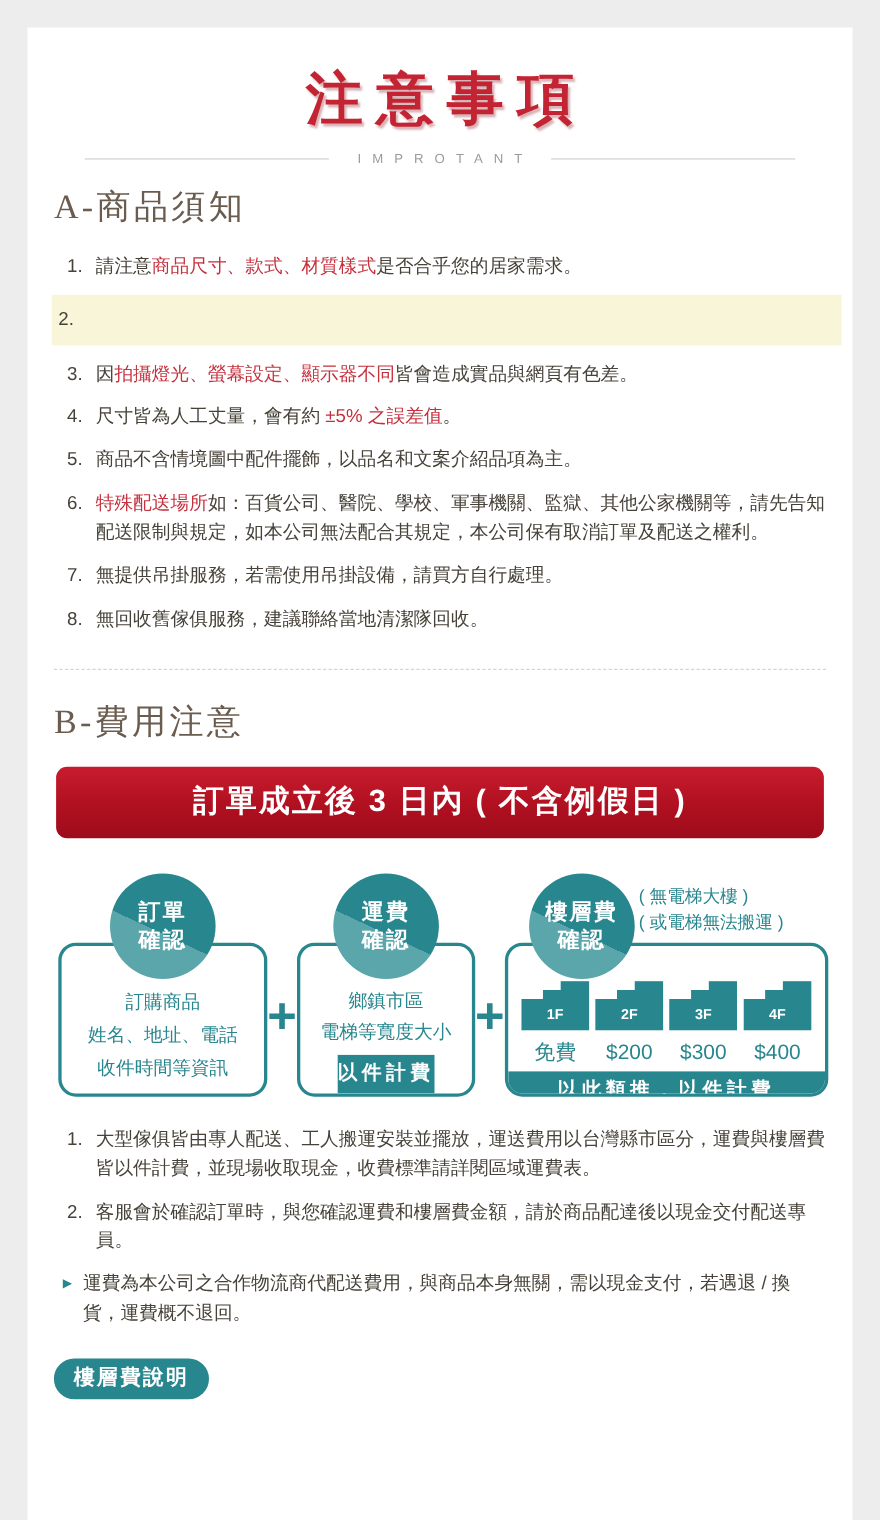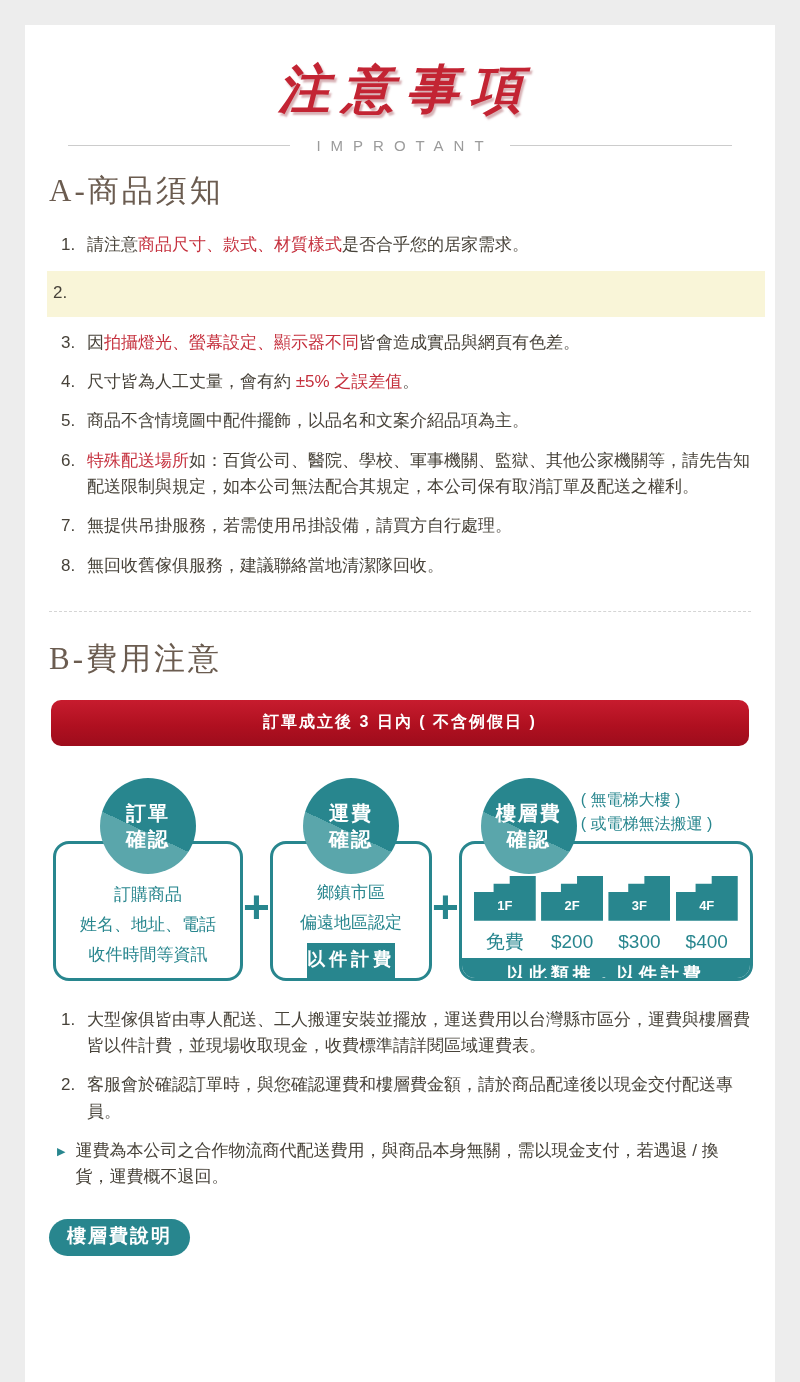--- a/index.html
+++ b/index.html
@@ -27,25 +27,24 @@
   .inner{padding:26px 24px 0;}
 
   
   .title{
     text-align:center;
     font-family:"Liberation Serif","DejaVu Serif",serif;
     font-weight:bold;font-size:52px;color:var(--title-red);
     letter-spacing:12px;text-indent:12px;
     text-shadow:2px 3px 2px rgba(140,30,40,.35);
     margin:4px 0 12px;
-    font-style:italic;
   }
   .subtitle-row{display:flex;align-items:center;justify-content:center;gap:16px;margin-bottom:14px;}
   .subtitle-row .line{width:222px;height:1px;background:#cccccc;}
-  .subtitle{color:#9b9b9b;font-size:15px;letter-spacing:10px;text-indent:10px;text-align:center;}
+  .subtitle{color:#9b9b9b;font-size:12px;letter-spacing:10px;text-indent:10px;text-align:center;}
 
   
   .section-heading{
     font-family:"Liberation Serif","DejaVu Serif",serif;
     font-weight:normal;font-size:31px;color:var(--brown);
     letter-spacing:3px;margin:16px 0 20px;
   }
 
   
   .n-list{margin-left:12px;}
@@ -54,21 +53,21 @@
   .n-item .txt{flex:1;}
   .red{color:var(--accent-red);}
   .highlighted{background:var(--yellow);padding:9px 12px 10px 6px;margin:0 -14px 13px -14px;}
 
   .dash-gray{border-top:1px dashed #d5d5d5;margin:32px 0 26px;}
 
   
   .banner{
     background:linear-gradient(180deg,#c71c2e 0%,#b01020 55%,#9d0c1c 100%);
     border-radius:10px;color:#fff;text-align:center;
-    padding:9px 0 11px;font-size:16px;font-weight:bold;
+    padding:9px 0 11px;font-size:28px;font-weight:bold;
     line-height:1.6;letter-spacing:2px;margin:14px 2px 32px;
   }
 
   
   .diagram{display:flex;align-items:flex-start;justify-content:space-between;margin:0 4px 26px;}
   .unit{position:relative;padding-top:63px;}
   .circle{
     position:absolute;top:0;left:50%;transform:translateX(-50%);
     width:96px;height:96px;border-radius:50%;
     background:linear-gradient(205deg,var(--teal) 55%,var(--teal-light) 55%);
@@ -196,21 +195,21 @@
       <div class="plus">+</div>
 
       <div class="unit unit-2">
         <div class="circle">
           <span class="badge-l1">運費</span>
           <span>確認</span>
         </div>
         <div class="box">
           <div class="content">
             <div>鄉鎮市區</div>
-            <div>偏遠地區認定</div>
+            <div>電梯等寬度大小</div>
           </div>
           <div class="footer-bar">以件計費</div>
         </div>
       </div>
 
       <div class="plus">+</div>
 
       <div class="unit unit-3">
         <div class="circle">
           <span class="badge-l1">樓層費</span>

